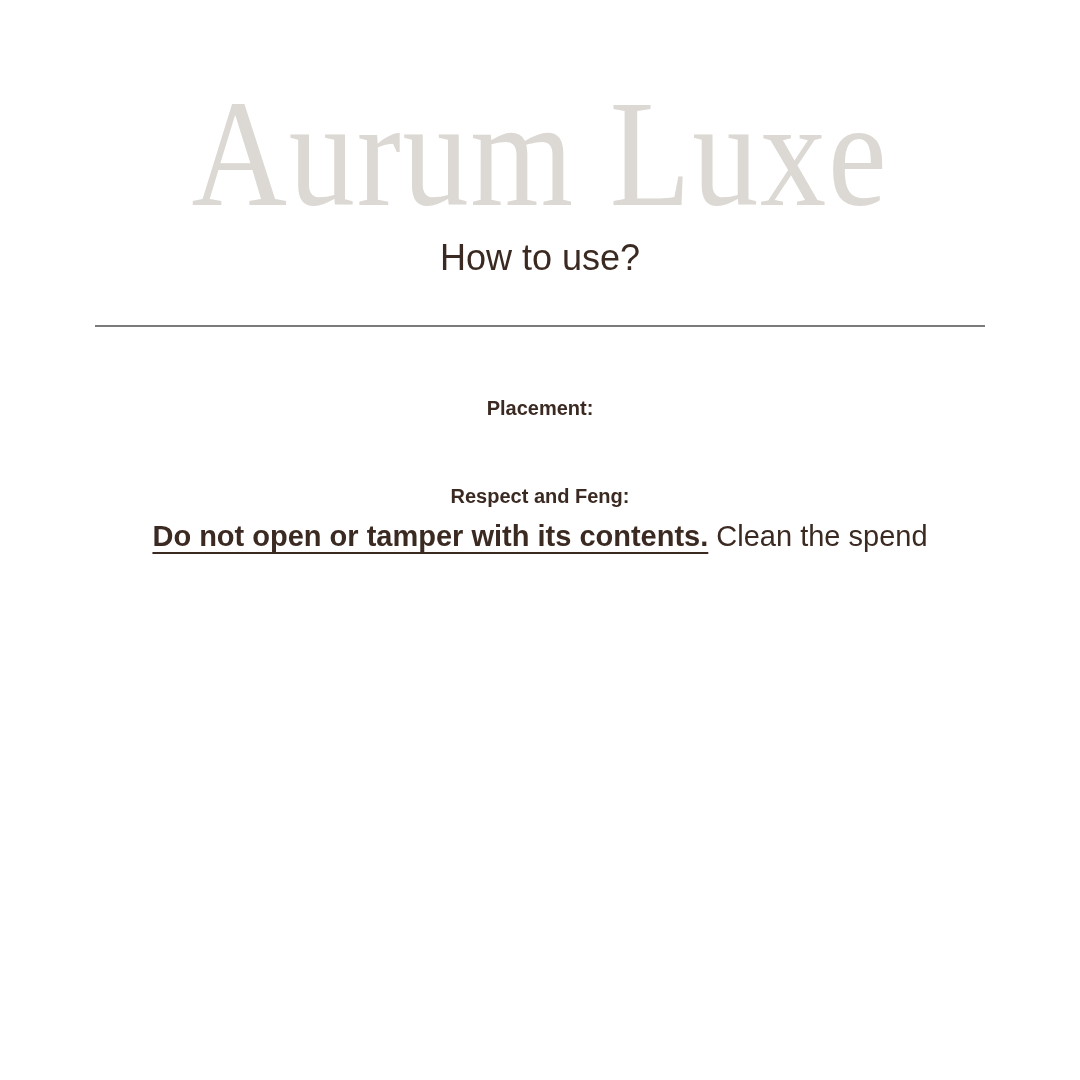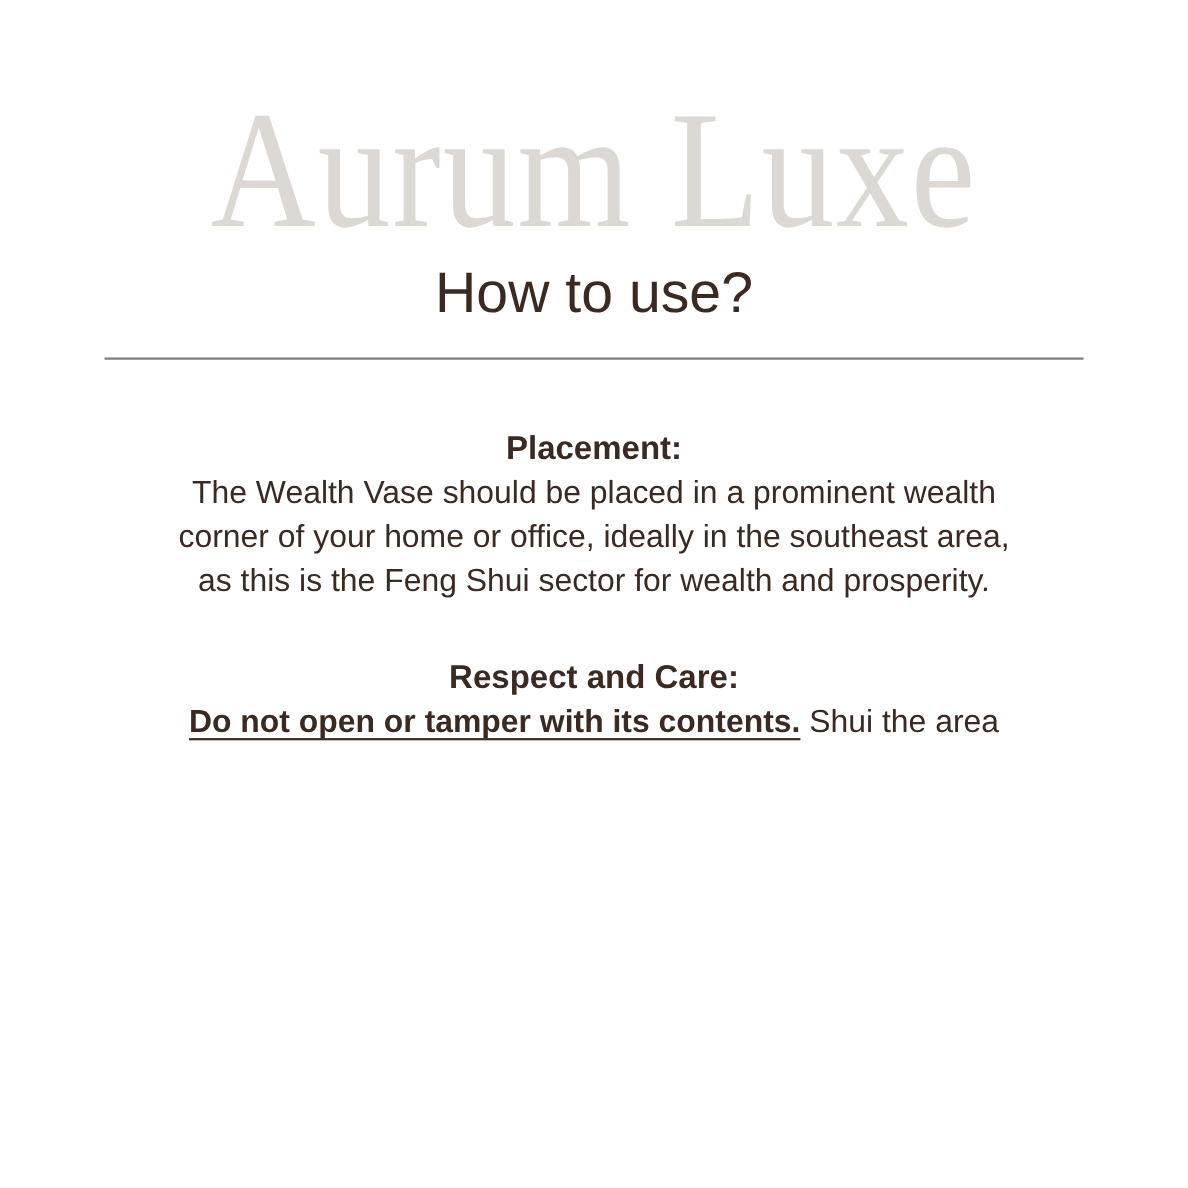--- a/index.html
+++ b/index.html
@@ -32,21 +32,21 @@
     transform: scaleX(0.87);
     transform-origin: 50% 50%;
     white-space: nowrap;
   }
   .page-title {
     position: absolute;
     top: 236px;
     left: 0;
     width: 1080px;
     text-align: center;
-    font-size: 52px;
+    font-size: 36px;
     line-height: 1.2;
     font-weight: 400;
     color: #3B2A22;
   }
   .divider {
     position: absolute;
     top: 325px;
     left: 95px;
     width: 890px;
     height: 0;
@@ -60,21 +60,21 @@
   }
   .section {
     width: 980px;
     margin: 0 auto 48px auto;
     text-align: center;
     font-size: 29px;
     line-height: 40px;
   }
   .section-heading {
     font-weight: 700;
-    font-size: 30px;
+    font-size: 20px;
     line-height: 40px;
     color: #3B2A22;
   }
   .section-body {
     white-space: pre-line;
     color: #3B2A22;
   }
   .body-line {
     color: #3B2A22;
   }
@@ -93,25 +93,22 @@
   <div class="brand-title">Aurum Luxe</div>
 
   <div class="page-title">How to use?</div>
 
   <div class="divider"></div>
 
   <div class="content">
 
     <div class="section">
       <div class="section-heading">Placement:</div>
-      <div class="section-body">The Wealth Vase should be placed in a prominent wealth
-corner of your home or office, ideally in the southeast area,
-as this is the Feng Shui sector for wealth and prosperity.</div>
     </div>
 
 
     <div class="section">
-      <div class="section-heading">Respect and Care:</div>
-      <div class="body-line"><span class="underlined">Do not open or tamper with its contents.</span><span> Shui the area</span></div>
+      <div class="section-heading">Respect and Feng:</div>
+      <div class="body-line"><span class="underlined">Do not open or tamper with its contents.</span><span> Clean the spend</span></div>
     </div>
 
   </div>
 </div>
 
 </body></html>

